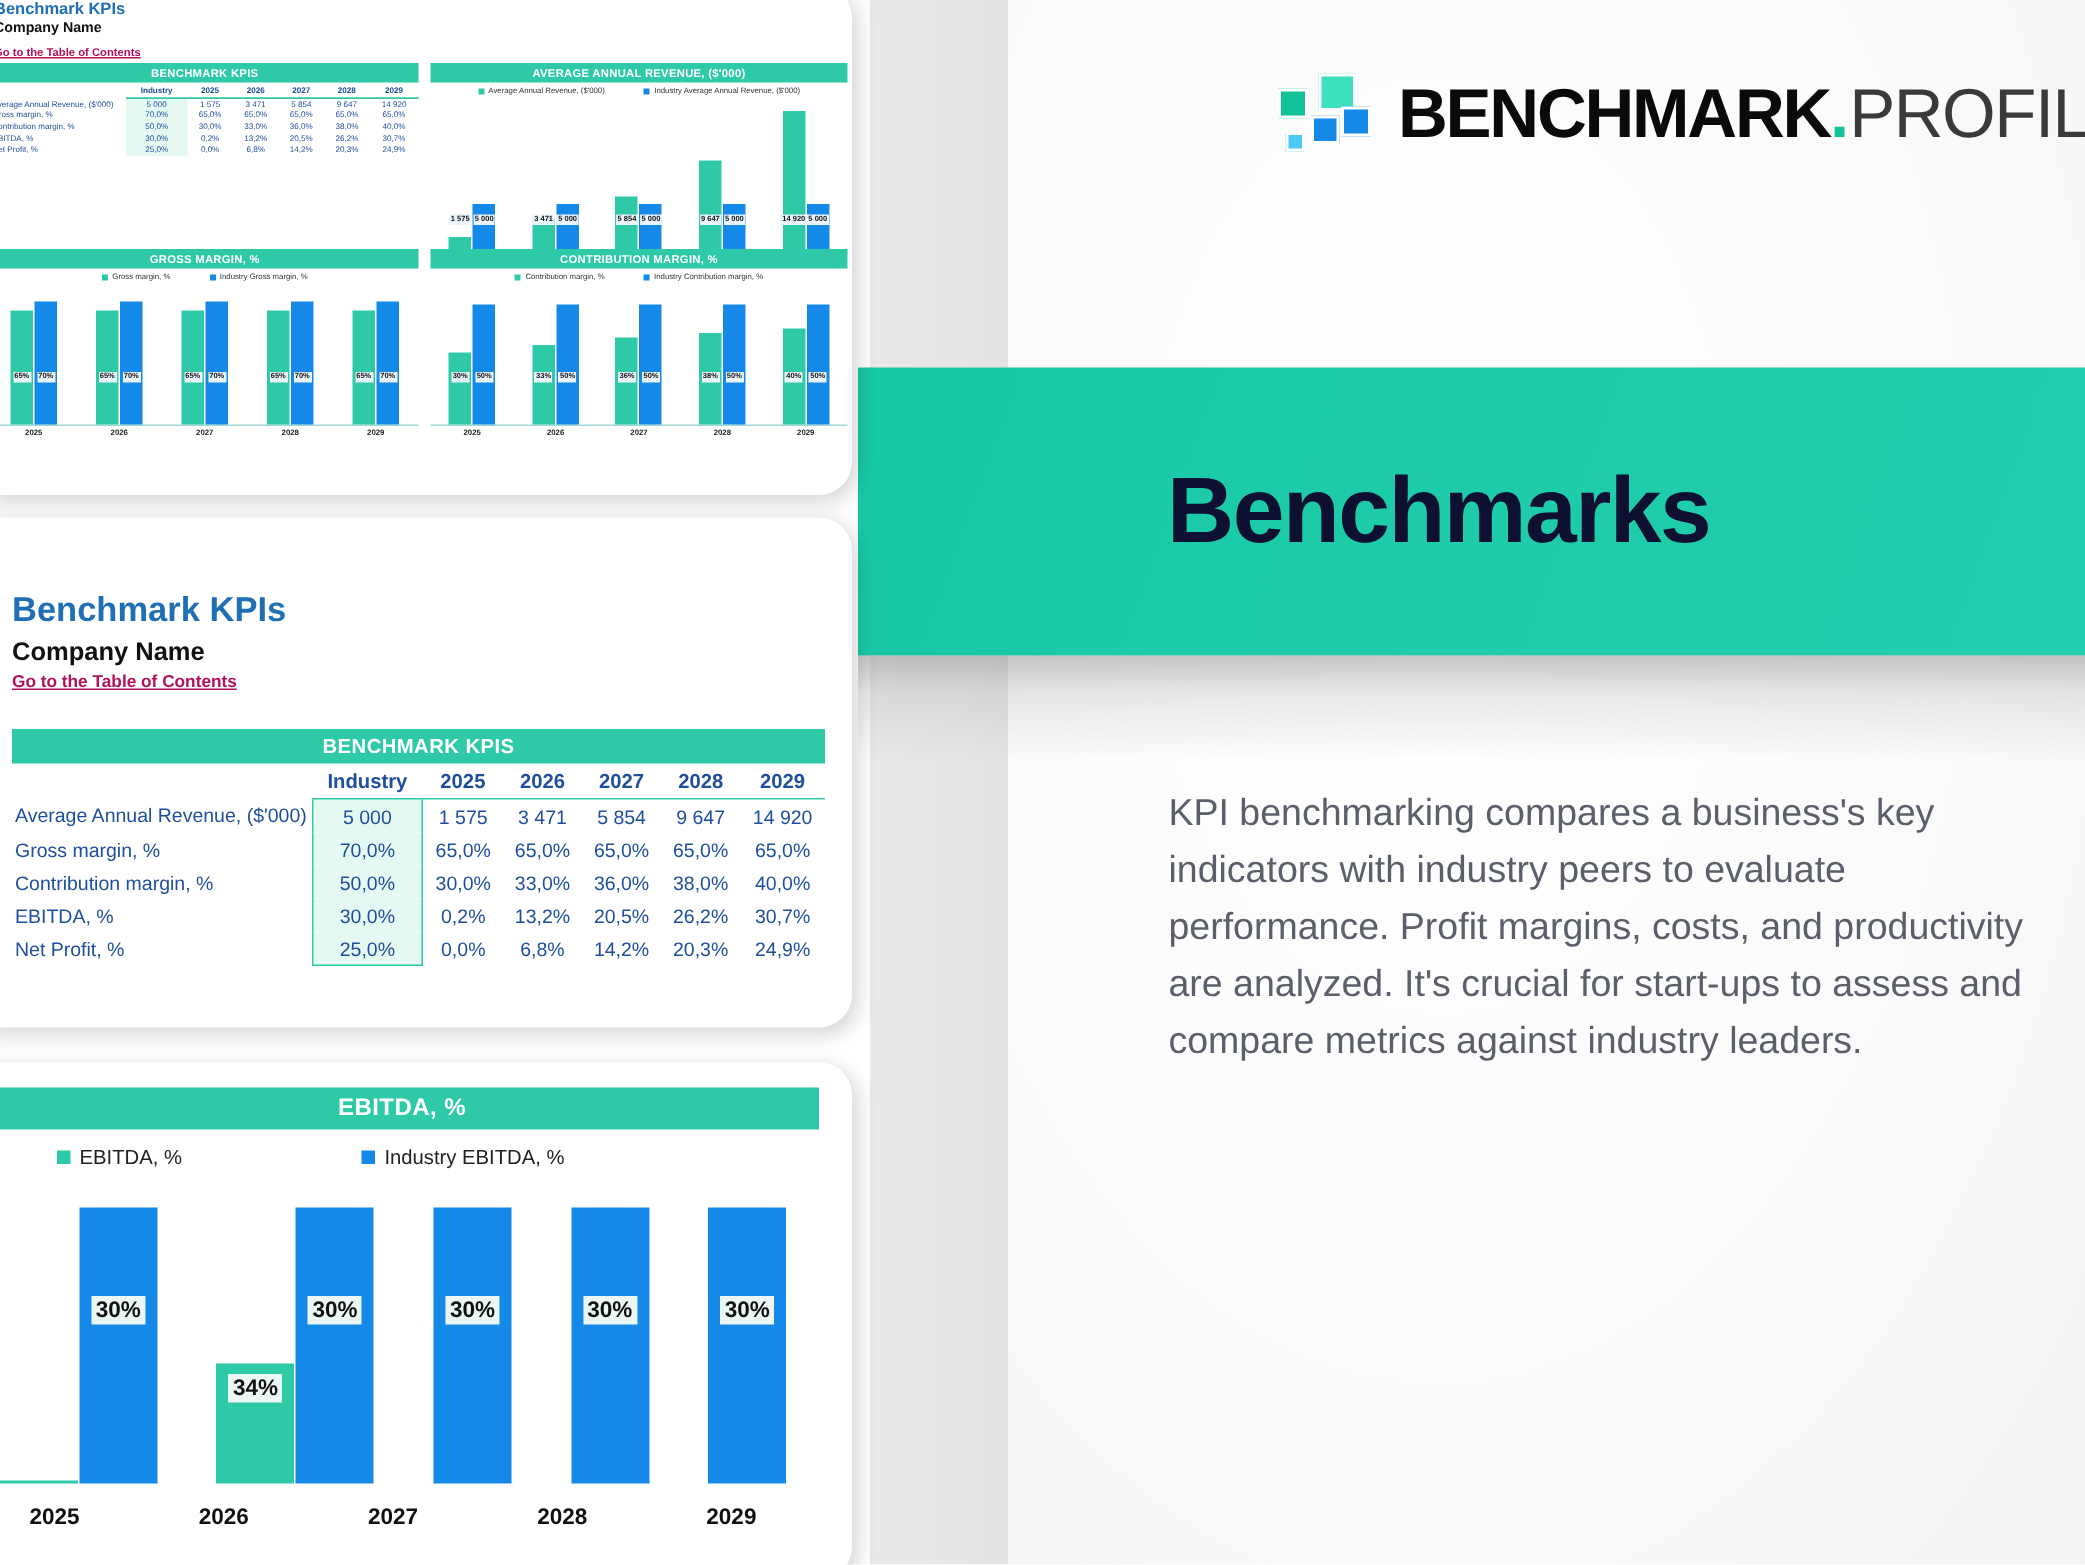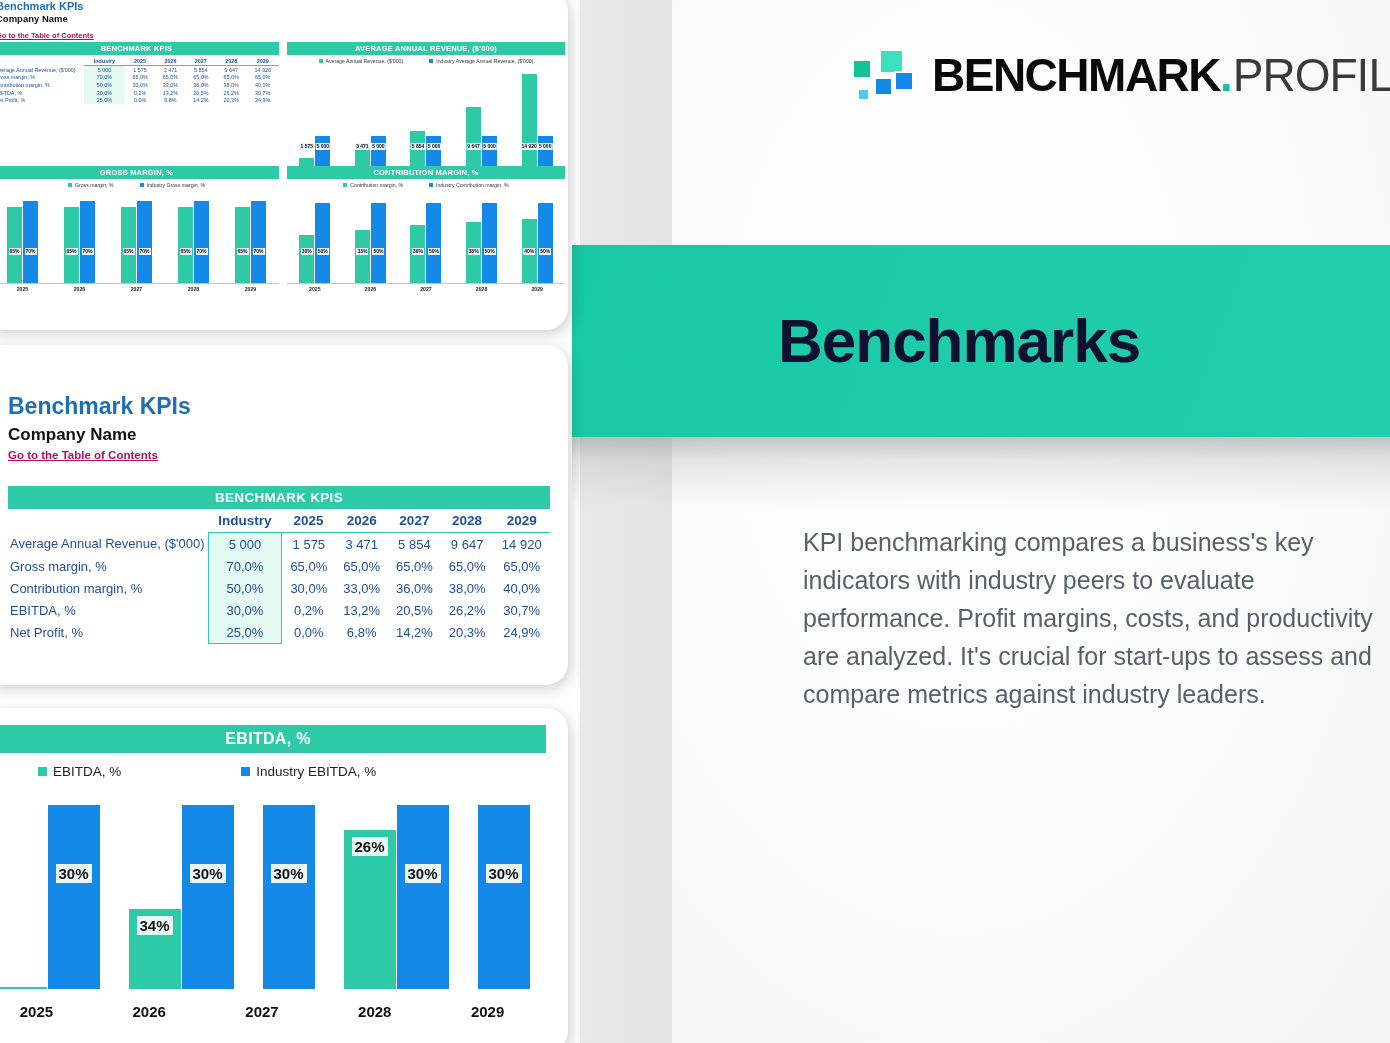--- a/index.html
+++ b/index.html
@@ -41,21 +41,21 @@
   .lm3 { left:22px; top:28px; width:19px; height:19px; background:#1489e8; }
   .lm4 { left:42px; top:22px; width:20px; height:20px; background:#1489e8; }
   .lm5 { left:5px;  top:39px; width:13px; height:13px; background:#4cc9f5; }
   #logo-text { font-size:46px; line-height:1; white-space:nowrap; }
   #logo-text .lt-bold { font-weight:bold; color:#0a0a0a; letter-spacing:-1.5px; }
   #logo-text .lt-dot  { color:#12c39a; font-weight:bold; }
   #logo-text .lt-thin { font-weight:normal; color:#3a3a3a; letter-spacing:-1px; }
 
   
   #body-text {
-    position:absolute; left:803px; top:523px; width:585px;
+    position:absolute; left:779px; top:523px; width:585px;
     font-size:25px; line-height:38px; color:#5a5f6a;
   }
 
   
   .card {
     position:absolute; background:#ffffff;
     border-top-right-radius:22px; border-bottom-right-radius:22px;
     box-shadow:3px 4px 14px rgba(0,0,0,.18);
     overflow:hidden;
   }
@@ -550,23 +550,20 @@
           <div class="eb-bar b" style="height: 183.75px;">
             <span class="eb-lab" style="bottom: 106px;">30%</span>
           </div>
         </div>
         <div class="eb-group">
           <div class="eb-bar b" style="height: 183.75px;">
             <span class="eb-lab" style="bottom: 106px;">30%</span>
           </div>
         </div>
         <div class="eb-group">
-          <div class="eb-bar g" style="height: 159.25px;">
-            <span class="eb-lab" style="bottom: 133.25px;">26%</span>
-          </div>
           <div class="eb-bar b" style="height: 183.75px;">
             <span class="eb-lab" style="bottom: 106px;">30%</span>
           </div>
         </div>
         <div class="eb-group">
           <div class="eb-bar b" style="height: 183.75px;">
             <span class="eb-lab" style="bottom: 106px;">30%</span>
           </div>
         </div>
       </div>

